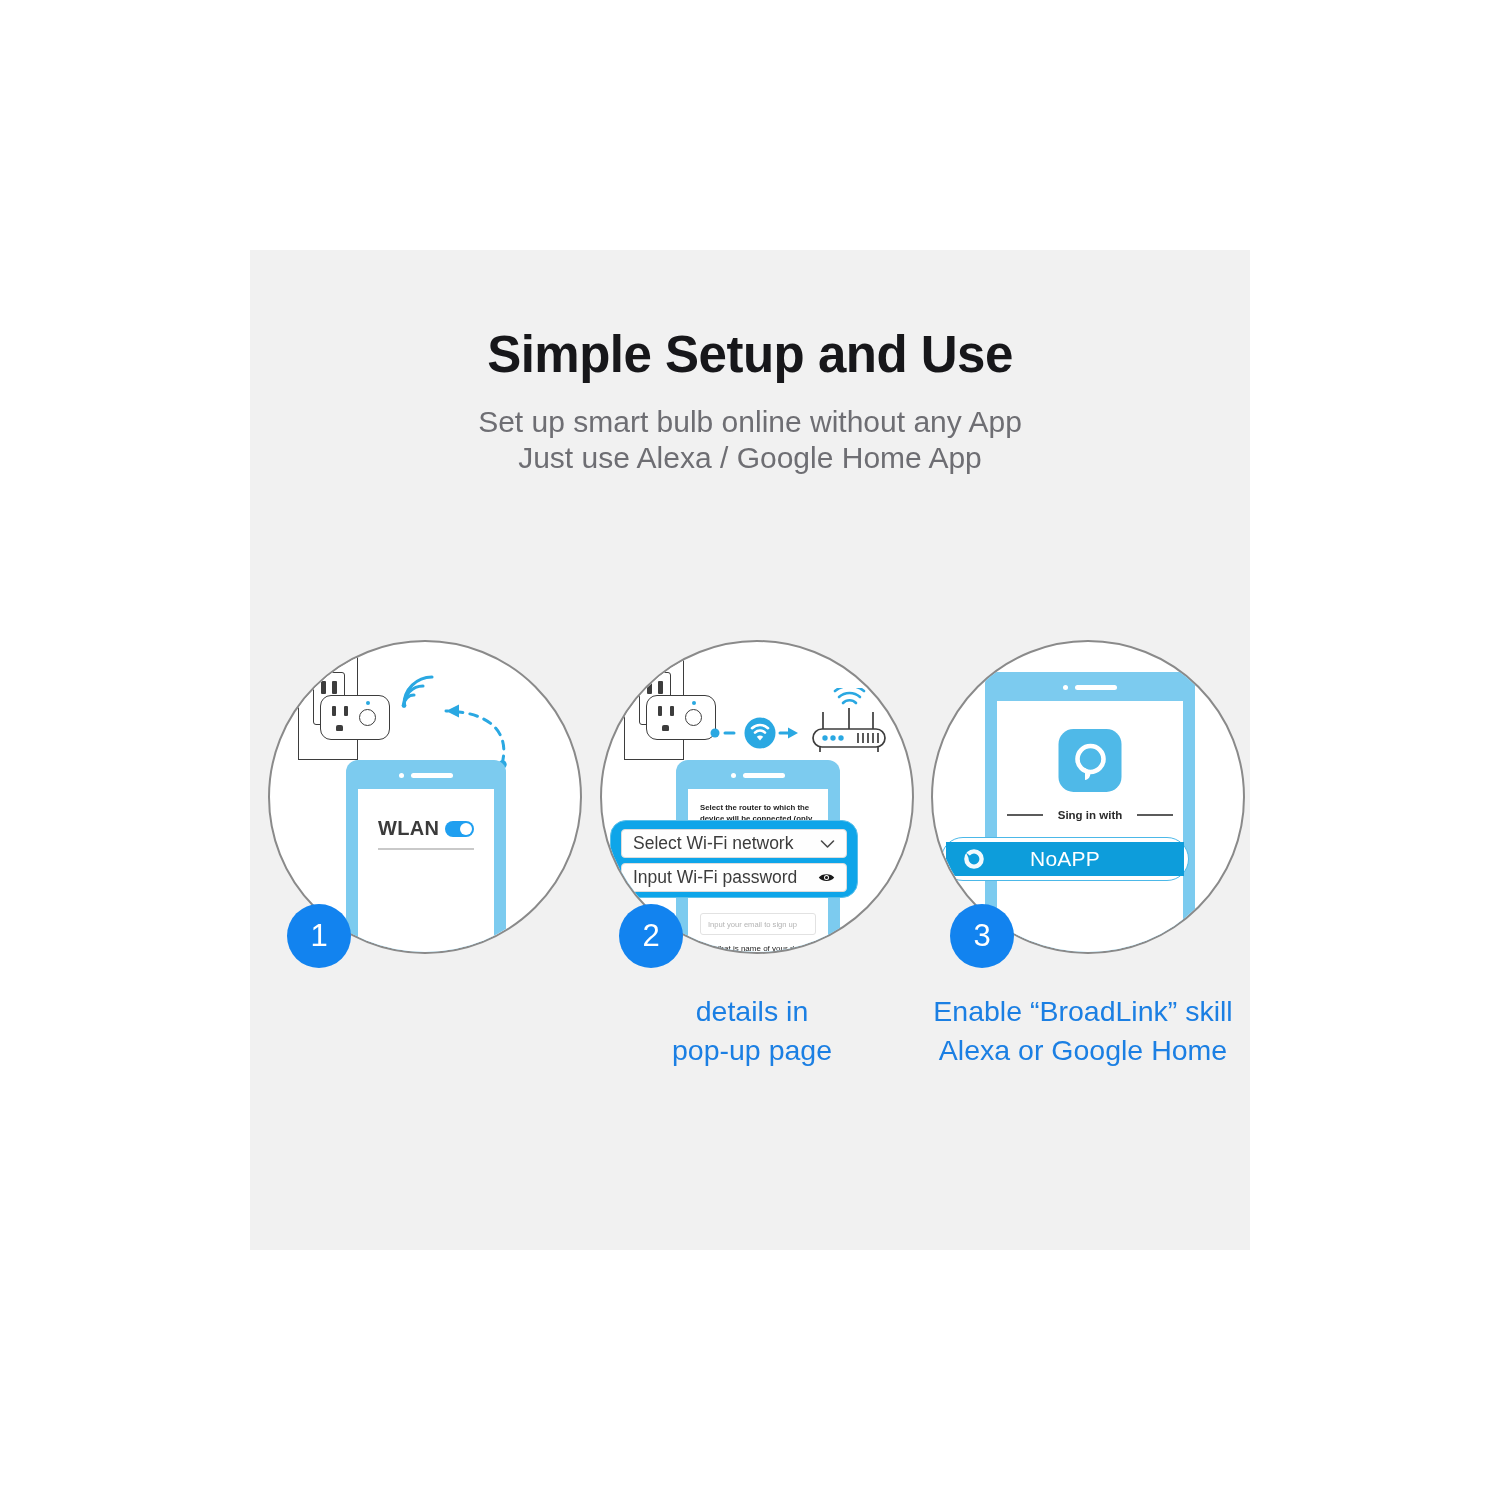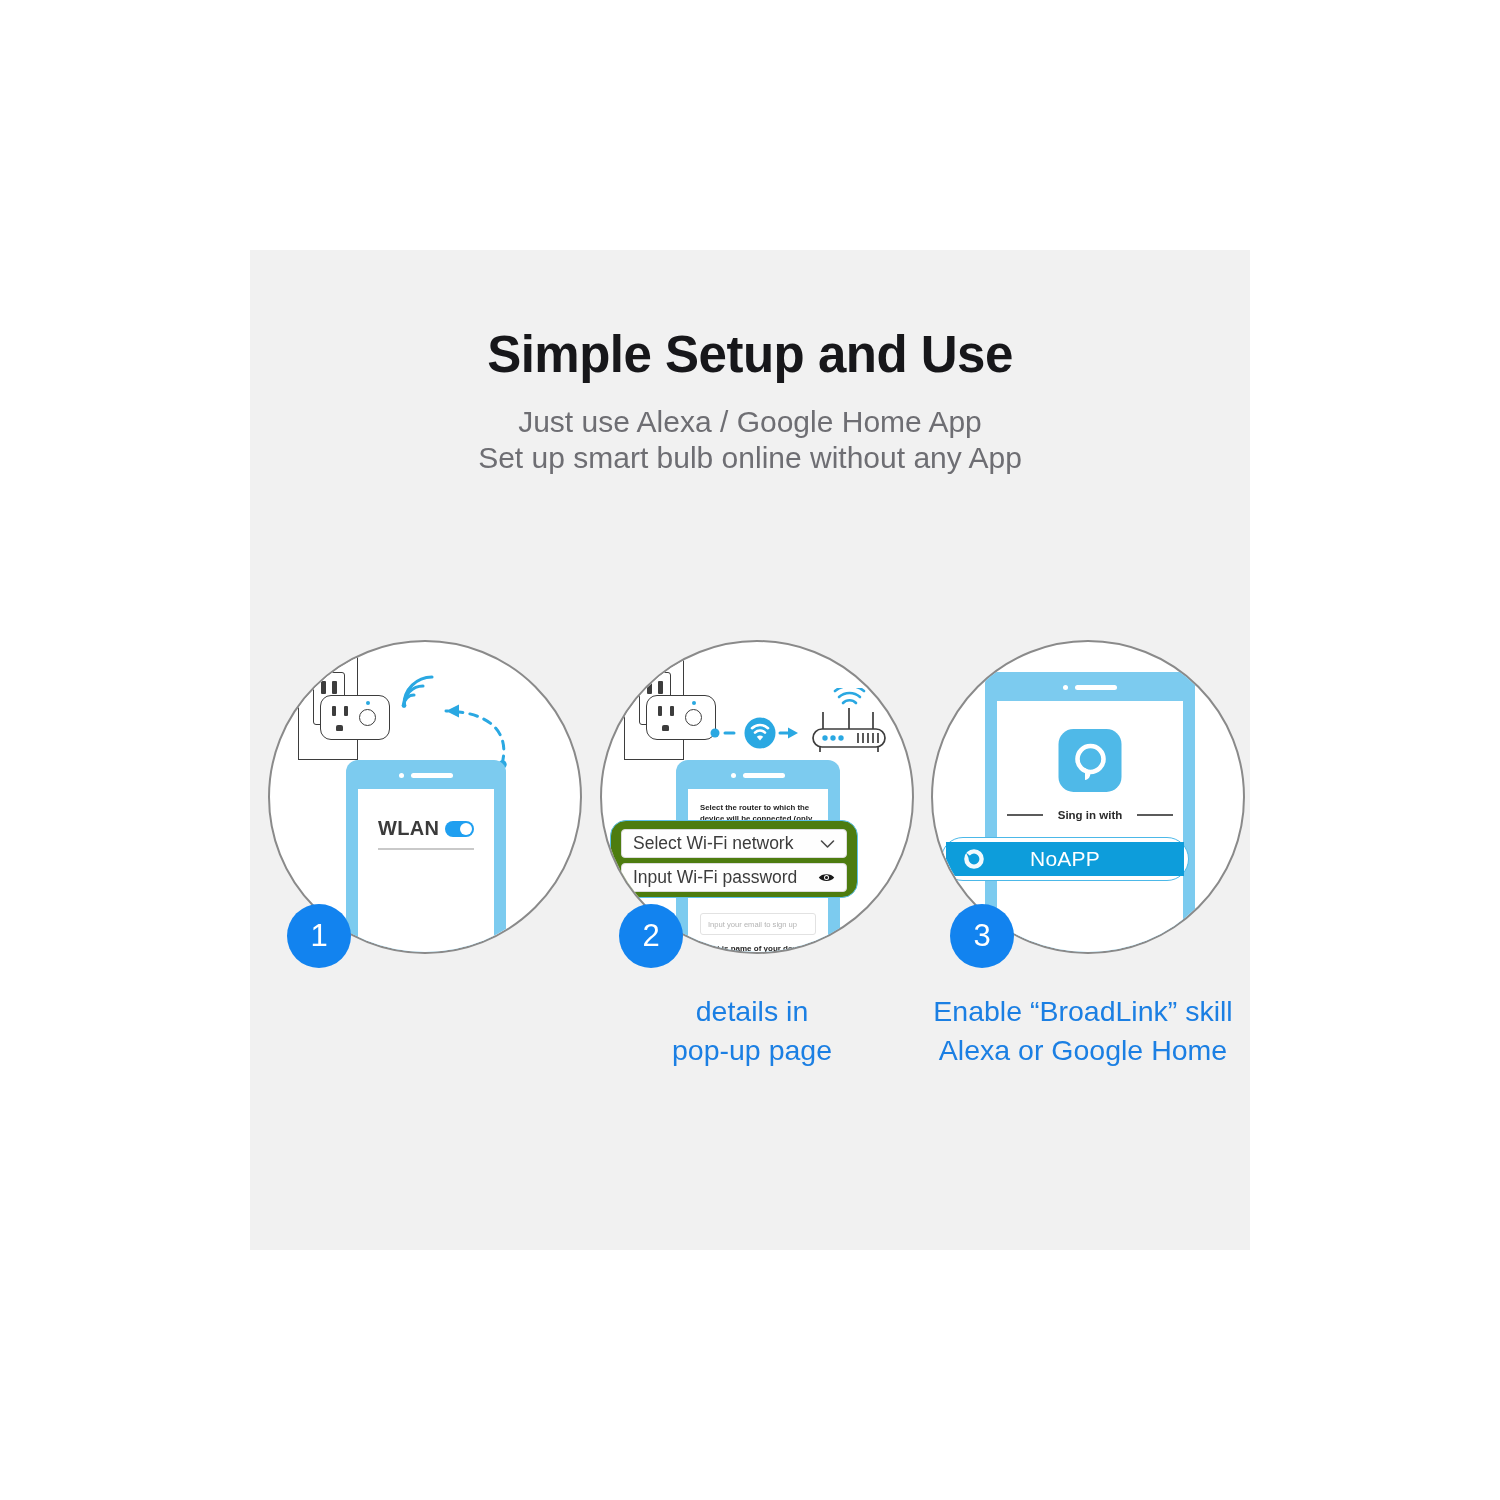--- a/index.html
+++ b/index.html
@@ -332,33 +332,33 @@
     background: #fff;
     box-sizing: border-box;
     display: flex;
     align-items: center;
     padding-left: 7px;
     font-size: 7.6px;
     color: #b3b3b3;
   }
   #s2-q-device {
     position: absolute;
-    left: 12px;
+    left: 24px;
     top: 155px;
     font-size: 8px;
-    font-weight: 700;
+    font-weight: 400;
     color: #232323;
   }
   #s2-card {
     position: absolute;
     left: 8px; top: 178px;
     width: 248px; height: 78px;
     border: 1.6px solid #5cc0ea;
     border-radius: 16px;
-    background: #4d7c0f;
+    background: #0ea5e9;
     box-sizing: border-box;
     padding: 8px 10px;
     z-index: 8;
   }
   .s2-input {
     height: 29px;
     border: 1px solid #dcdcdc;
     border-radius: 4px;
     background: #fefefe;
     display: flex;
@@ -436,22 +436,22 @@
   }
 </style>
 </head>
 <body>
 
 <div id="panel">
 
   <div id="header">
     <div id="title">Simple Setup and Use</div>
     <div id="subtitle">
+      <span class="sub-line">Set up smart bulb online without any App</span>
       <span class="sub-line">Just use Alexa / Google Home App</span>
-      <span class="sub-line">Set up smart bulb online without any App</span>
     </div>
   </div>
 
   <div id="steps">
 
     <div class="step s1">
       <div class="circle">
 
         <div class="outlet-wrap" id="s1-outlet">
           <div class="wallplate">

